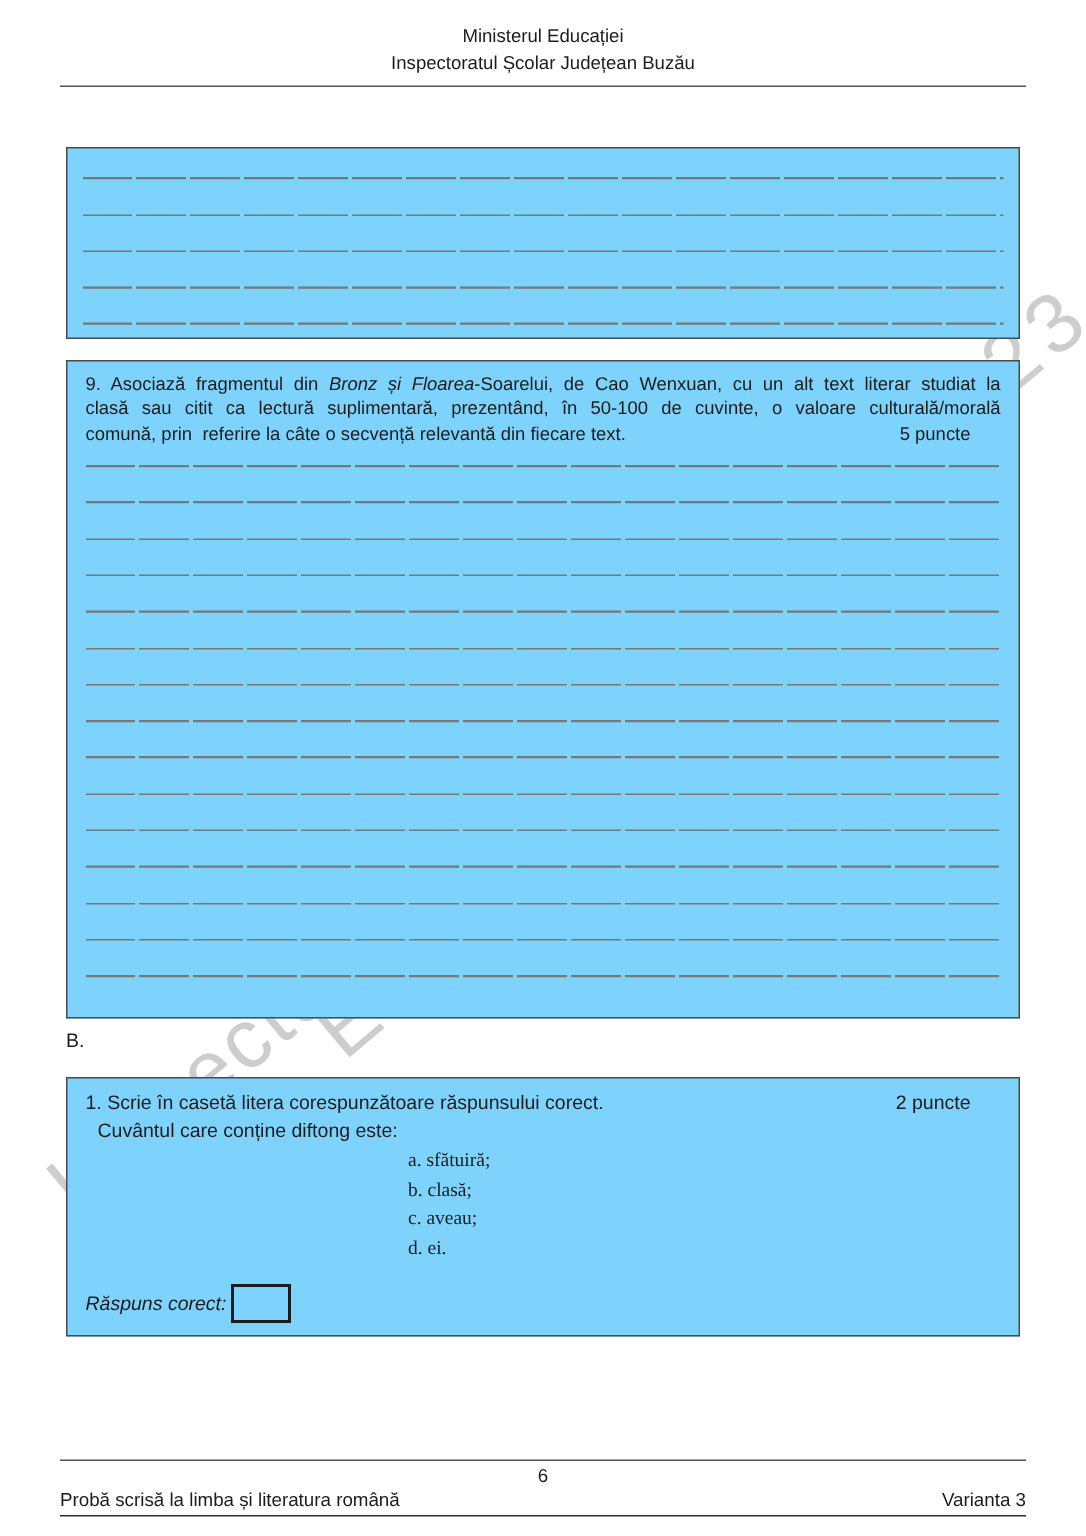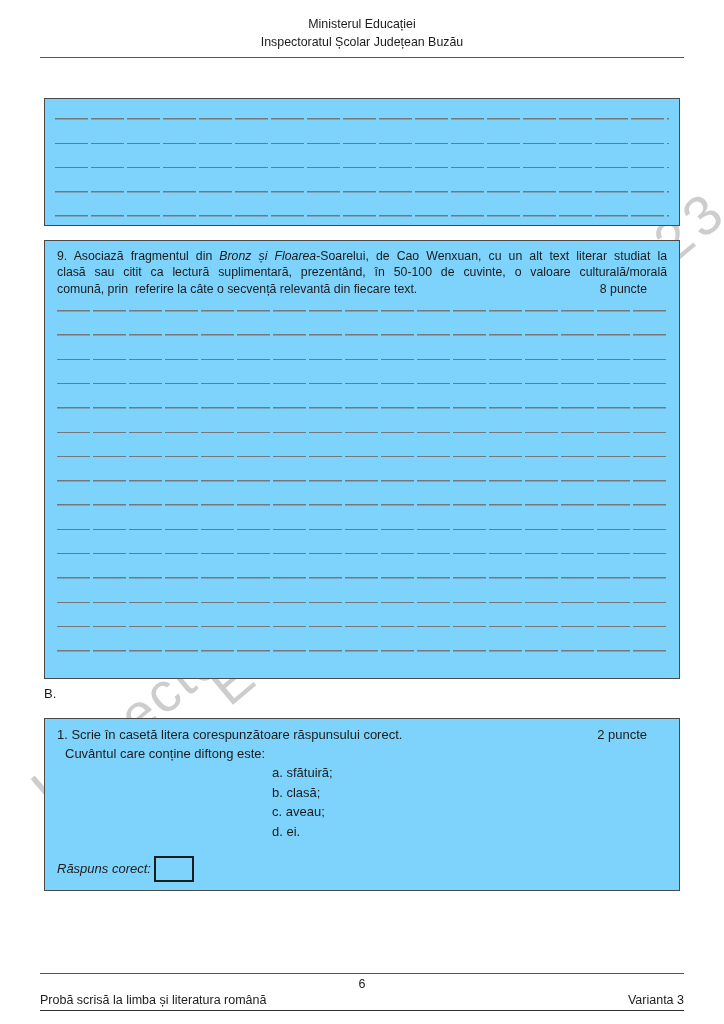--- a/index.html
+++ b/index.html
@@ -31,21 +31,21 @@
   .jline{text-align:justify;text-align-last:justify;}
   .it{font-style:italic;}
   .l3row{display:flex;justify-content:space-between;}
   .l3row .pre{white-space:pre-wrap;}
   .points{padding-right:20px;white-space:nowrap;}
   
   .blabel{position:absolute;left:44px;top:686px;font-size:13px;z-index:1;}
   
   .row1{display:flex;justify-content:space-between;}
   .prompt{margin-left:8px;}
-  .opts{margin-left:215px;line-height:19.4px;}
+  .opts{margin-left:215px;line-height:19.4px;font-family:Liberation Serif, serif;}
   .ansrow{display:flex;align-items:center;margin-top:14px;height:28px;font-style:italic;}
   .ansbox{display:inline-block;width:36px;height:22px;border:2px solid #1c1c1c;margin-left:3px;}
   
   .foot-rule{top:973px;}
   .pageno{position:absolute;top:977px;left:0;width:100%;text-align:center;font-size:12.5px;z-index:1;}
   .frow{position:absolute;left:40px;width:644px;top:993px;display:flex;justify-content:space-between;
         font-size:12.5px;border-bottom:1.5px solid #2e2e2e;padding-bottom:3px;z-index:1;}
 </style>
 </head>
 <body>
@@ -71,21 +71,21 @@
         <div class="wline"></div>
       </div>
   </div>
 
   <div class="abox" id="box2">
     <div class="q9text">
       <div class="jline"><span>9. Asociază fragmentul din </span><span class="it">Bronz și Floarea</span><span>-Soarelui, de Cao Wenxuan, cu un alt text literar studiat la</span></div>
       <div class="jline">clasă sau citit ca lectură suplimentară, prezentând, în 50-100 de cuvinte, o valoare culturală/morală</div>
       <div class="l3row">
         <span class="pre">comună, prin  referire la câte o secvență relevantă din fiecare text.</span>
-        <span class="points">8 puncte</span>
+        <span class="points">5 puncte</span>
       </div>
     </div>
     <div class="lines lines2">
         <div class="wline"></div>
         <div class="wline"></div>
         <div class="wline"></div>
         <div class="wline"></div>
         <div class="wline"></div>
         <div class="wline"></div>
         <div class="wline"></div>

